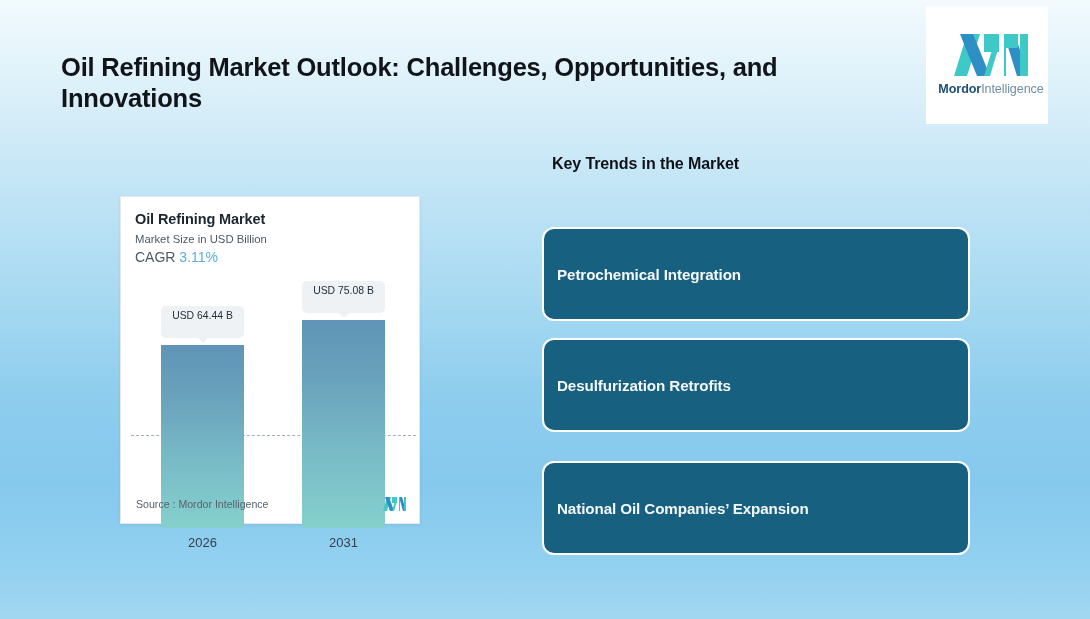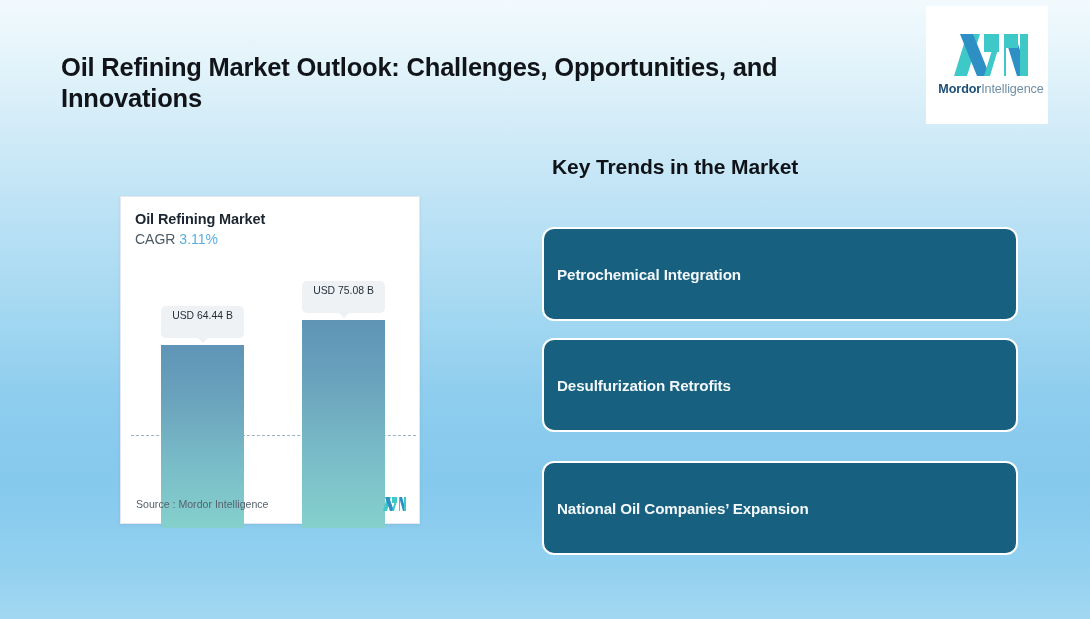--- a/index.html
+++ b/index.html
@@ -175,29 +175,29 @@
     width: 23px;
     height: 14px;
     display: block;
   }
 
   
   .trends-title {
     position: absolute;
     left: 552px;
     top: 155px;
-    font-size: 21px;
+    font-size: 16px;
     font-weight: bold;
     color: #0f1317;
     letter-spacing: -0.1px;
   }
   .trend-card {
     position: absolute;
     left: 542px;
-    width: 476px;
+    width: 428px;
     height: 94px;
     background: #17607f;
     border: 2px solid #ffffff;
     border-radius: 12px;
     display: flex;
     align-items: center;
     padding-left: 13px;
   }
   .trend-card-1 { top: 227px; }
   .trend-card-2 { top: 338px; }
@@ -227,36 +227,41 @@
   </svg>
   <div class="logo-text">
     <span class="mordor">Mordor</span><span class="intelligence">Intelligence</span>
   </div>
 </div>
 
 <div class="chart-card">
 
   <div class="chart-head">
     <div class="chart-title">Oil Refining Market</div>
+    <div class="chart-subtitle">Market Size in USD Billion</div>
     <div class="chart-cagr">
       <span>CAGR</span>
       <span class="cagr-value">3.11%</span>
     </div>
   </div>
 
   <div class="plot">
     <div class="dashline"></div>
 
     <div class="bar bar-1"></div>
     <div class="bar bar-2"></div>
 
     <div class="badge badge-1">USD 64.44 B</div>
     <div class="badge badge-2">USD 75.08 B</div>
   </div>
 
+  <div class="xlabels">
+    <div class="xlabel xlabel-1">2026</div>
+    <div class="xlabel xlabel-2">2031</div>
+  </div>
 
   <div class="chart-footer">
     <div class="source-text">
       <span>Source :</span>
       <span>Mordor Intelligence</span>
     </div>
     <svg class="footer-mark" viewBox="0 0 23 14">
       <polygon points="0,14 4,0 8,0 4,14" fill="#3fc8c8"></polygon>
       <polygon points="2,0 6,0 11,14 7,14" fill="#2d8fc4"></polygon>
       <polygon points="9,14 13,0 14,0 14,4 11,14" fill="#3fc8c8"></polygon>

